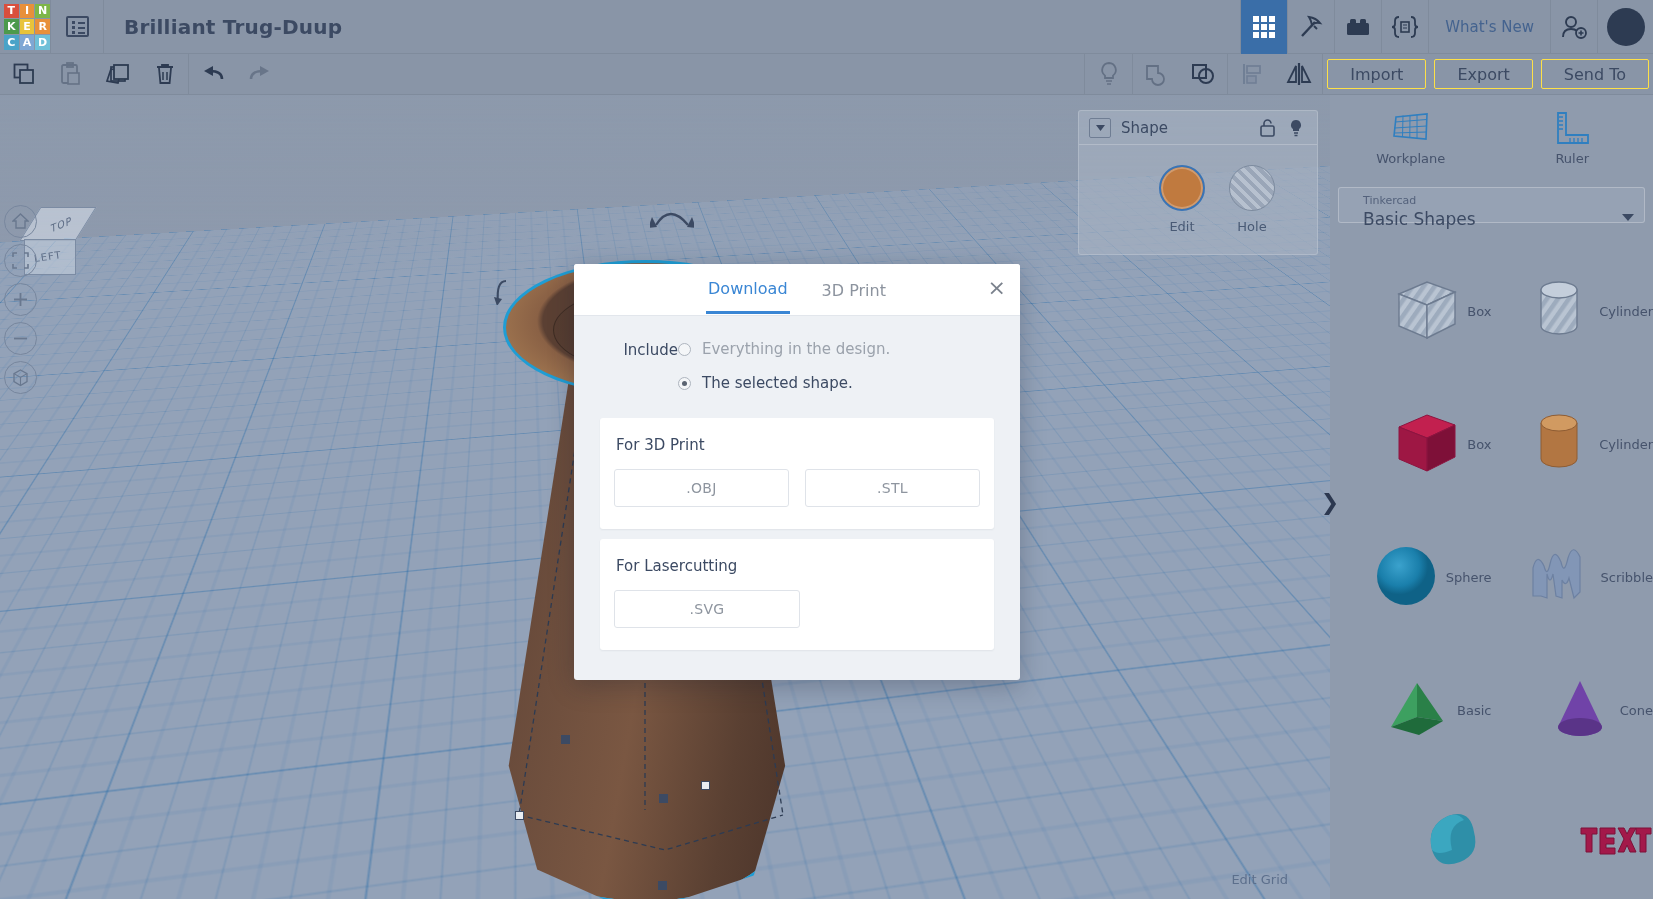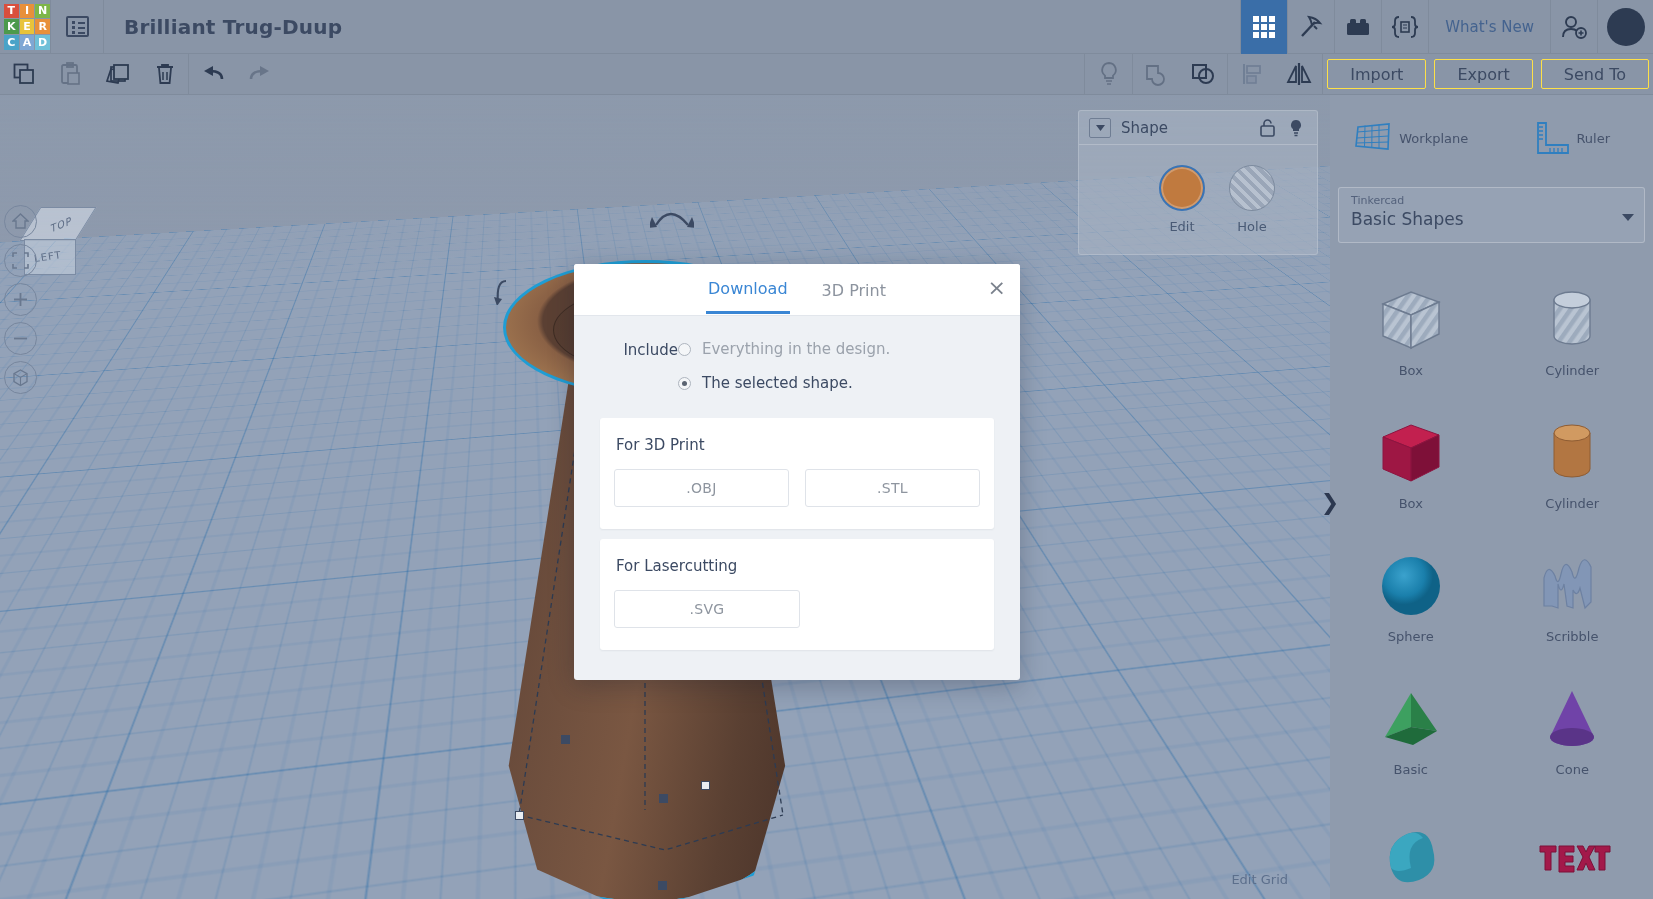--- a/index.html
+++ b/index.html
@@ -141,35 +141,35 @@
     box-shadow: 0 0 0 2px rgba(255,255,255,.25) inset; }
   .swatch.hole { background: repeating-linear-gradient(45deg,
     #9aa6b8 0 4px, #b7c1cf 4px 8px); border: 1px solid #7c8a9e;
     box-shadow: none; }
   .swatch-lbl { margin-top: 8px; font-size: 13px; color: #495a75; }
 
   
   .rightpanel { position: absolute; left: 1330px; top: 95px; width: 323px;
     height: 804px; background: #8f9bad; }
   .rp-tools { display: flex; height: 86px; }
-  .rp-tool { flex: 1; display: flex; flex-direction: row;
+  .rp-tool { flex: 1; display: flex; flex-direction: column;
     align-items: center; justify-content: center; gap: 6px; }
   .rp-tool-lbl { font-size: 13px; color: #46536c; }
-  .rp-select { margin: 6px 8px 0 8px; height: 56px;
+  .rp-select { margin: 6px 8px 0 8px; height: 36px;
     border: 1px solid rgba(255,255,255,.25); border-radius: 3px;
-    background: rgba(160,171,188,.45); padding: 6px 12px; position: relative; }
+    background: rgba(160,171,188,.45); padding: 6px 24px; position: relative; }
   .rp-sel-sub { font-size: 11px; color: #54627c; }
   .rp-sel-main { font-size: 17px; color: #3c4a63; margin-top: 2px; }
   .rp-sel-caret { position: absolute; right: 10px; top: 26px;
     width: 0; height: 0; border-left: 6px solid transparent;
     border-right: 6px solid transparent; border-top: 7px solid #3c4a63; }
   .shapegrid { display: grid; grid-template-columns: 1fr 1fr;
     row-gap: 0; padding-top: 14px; }
-  .shapecell { height: 133px; display: flex; flex-direction: column;
-    align-items: center; justify-content: center; padding-top: 12px; }
+  .shapecell { height: 133px; display: flex; flex-direction: row;
+    align-items: center; justify-content: flex-end; padding-top: 12px; }
   .shape-art { height: 78px; display: flex; align-items: center;
     justify-content: center; }
   .shape-lbl { font-size: 13px; color: #46536c; margin-top: 4px; }
   .collapse-tab { position: absolute; left: 1320px; top: 480px; width: 20px;
     height: 44px; display: flex; align-items: center; justify-content: center;
     font-size: 22px; color: #2c3850; }
 
   
   .overlay { position: absolute; inset: 0; }
   .modal { position: absolute; left: 574px; top: 264px; width: 446px;

